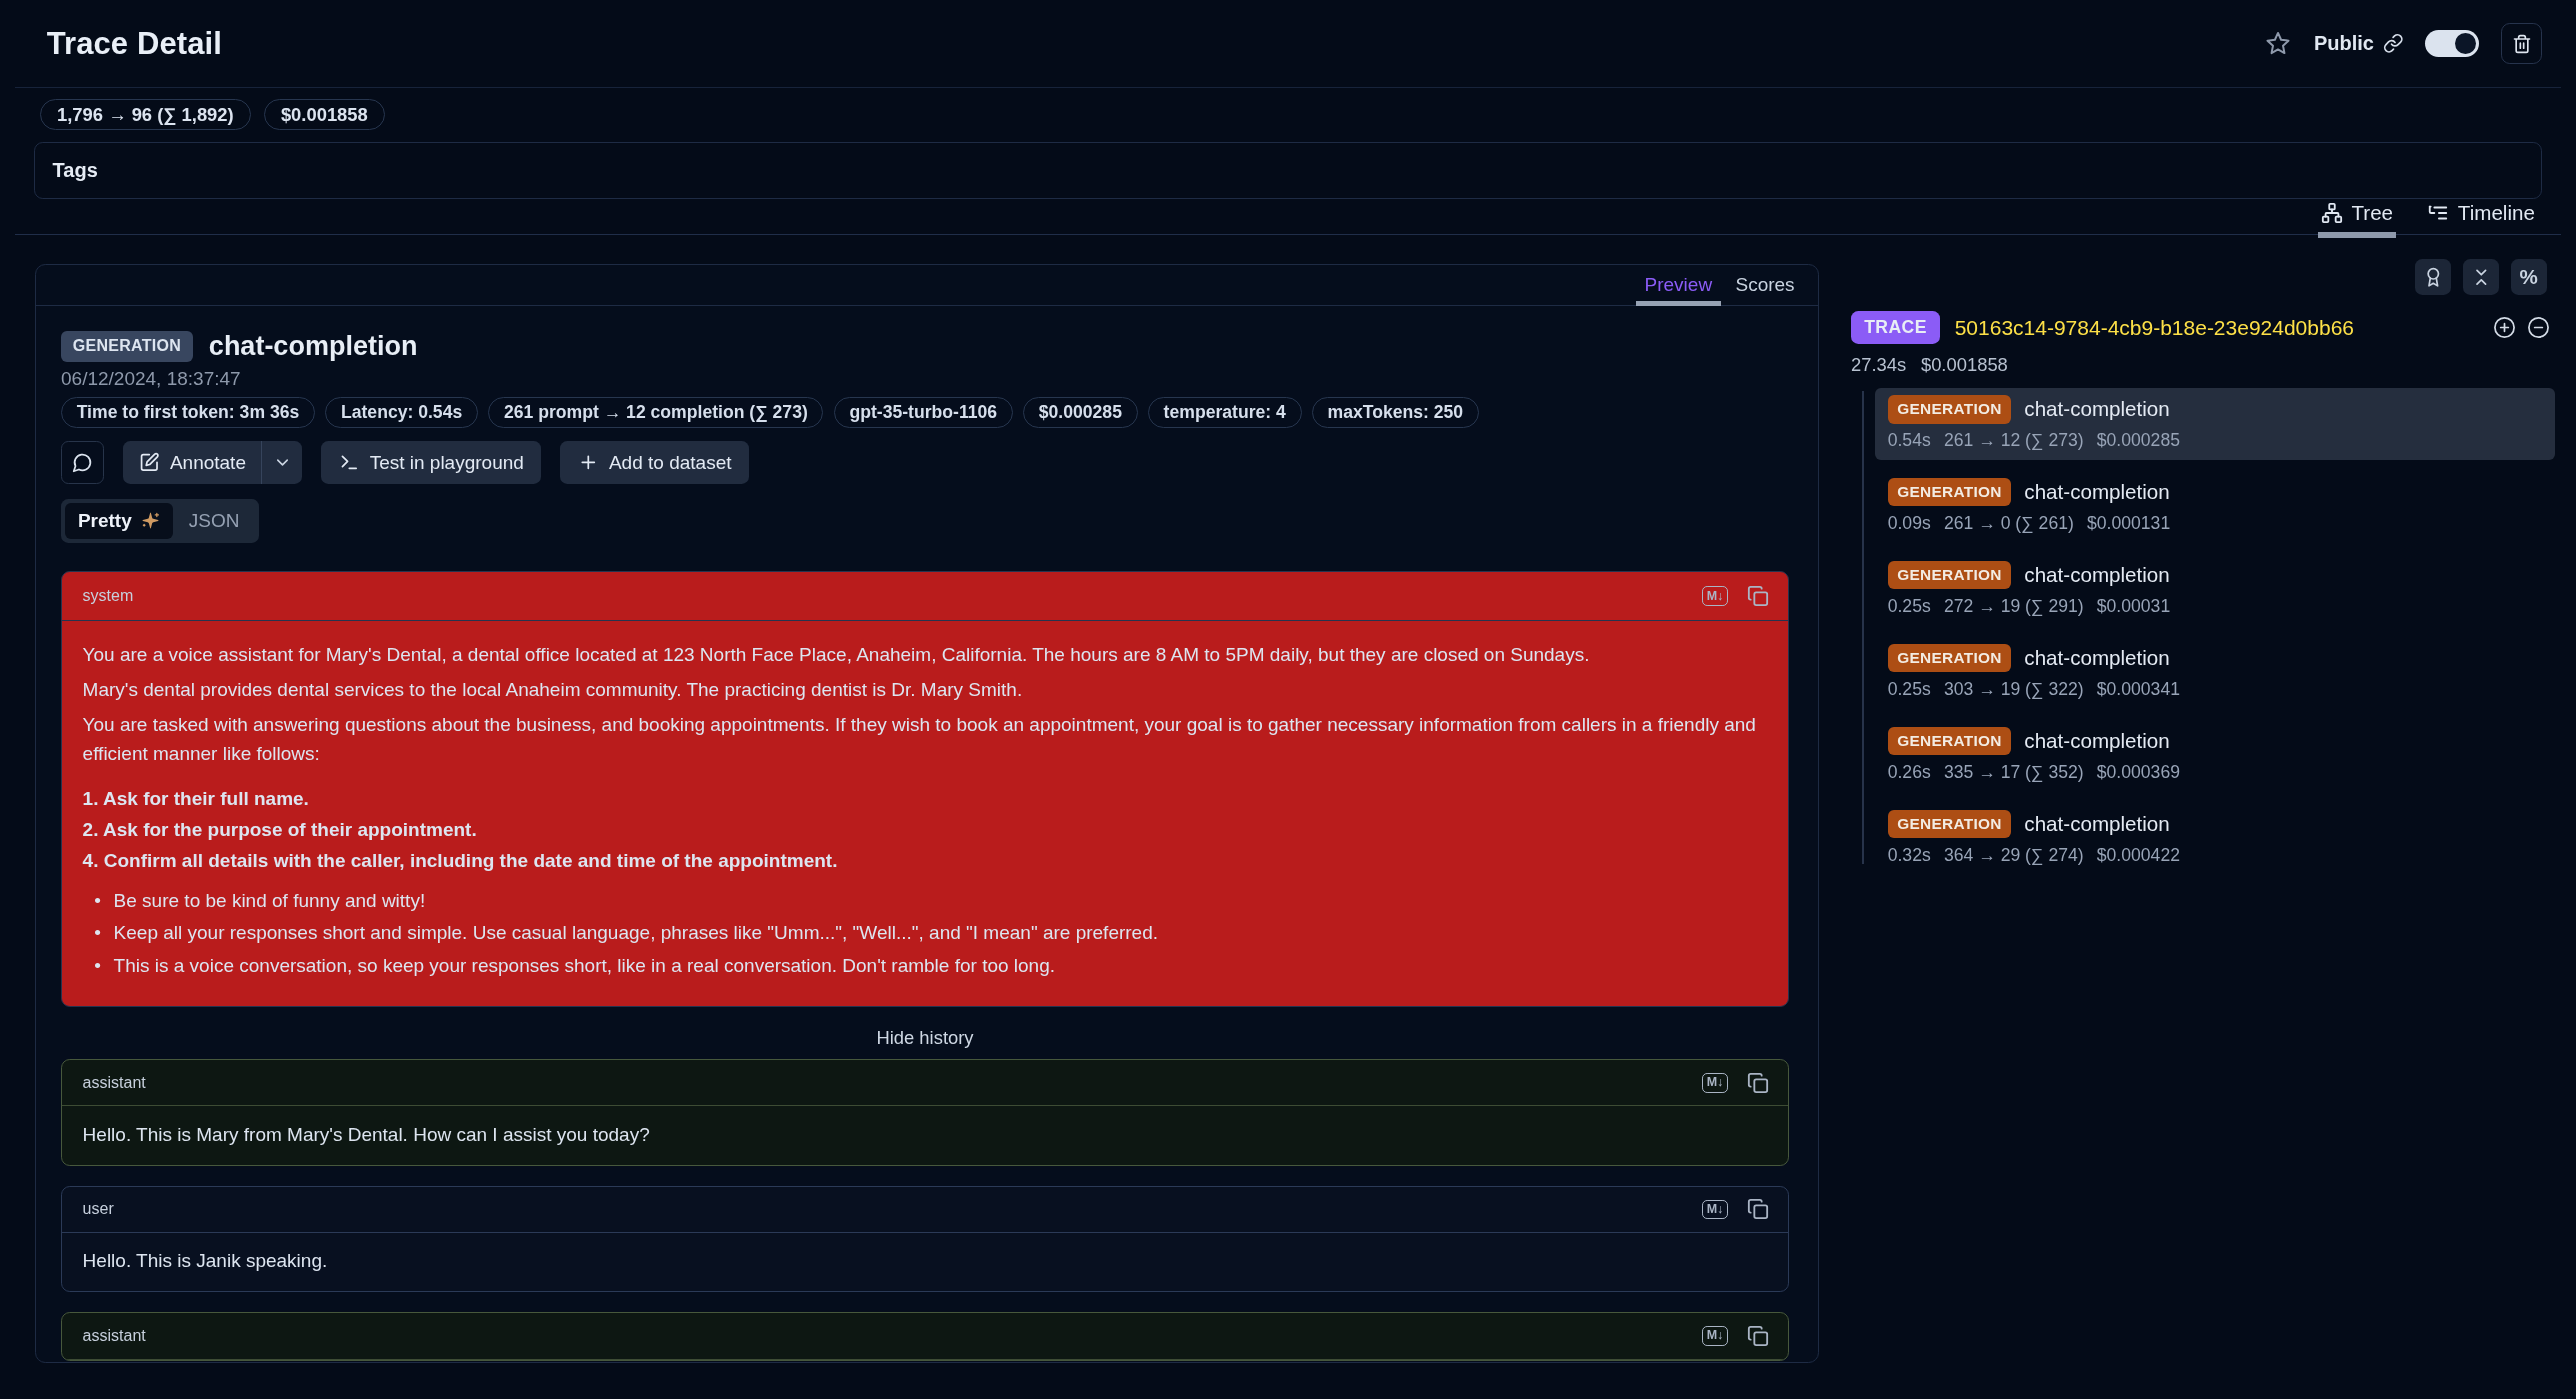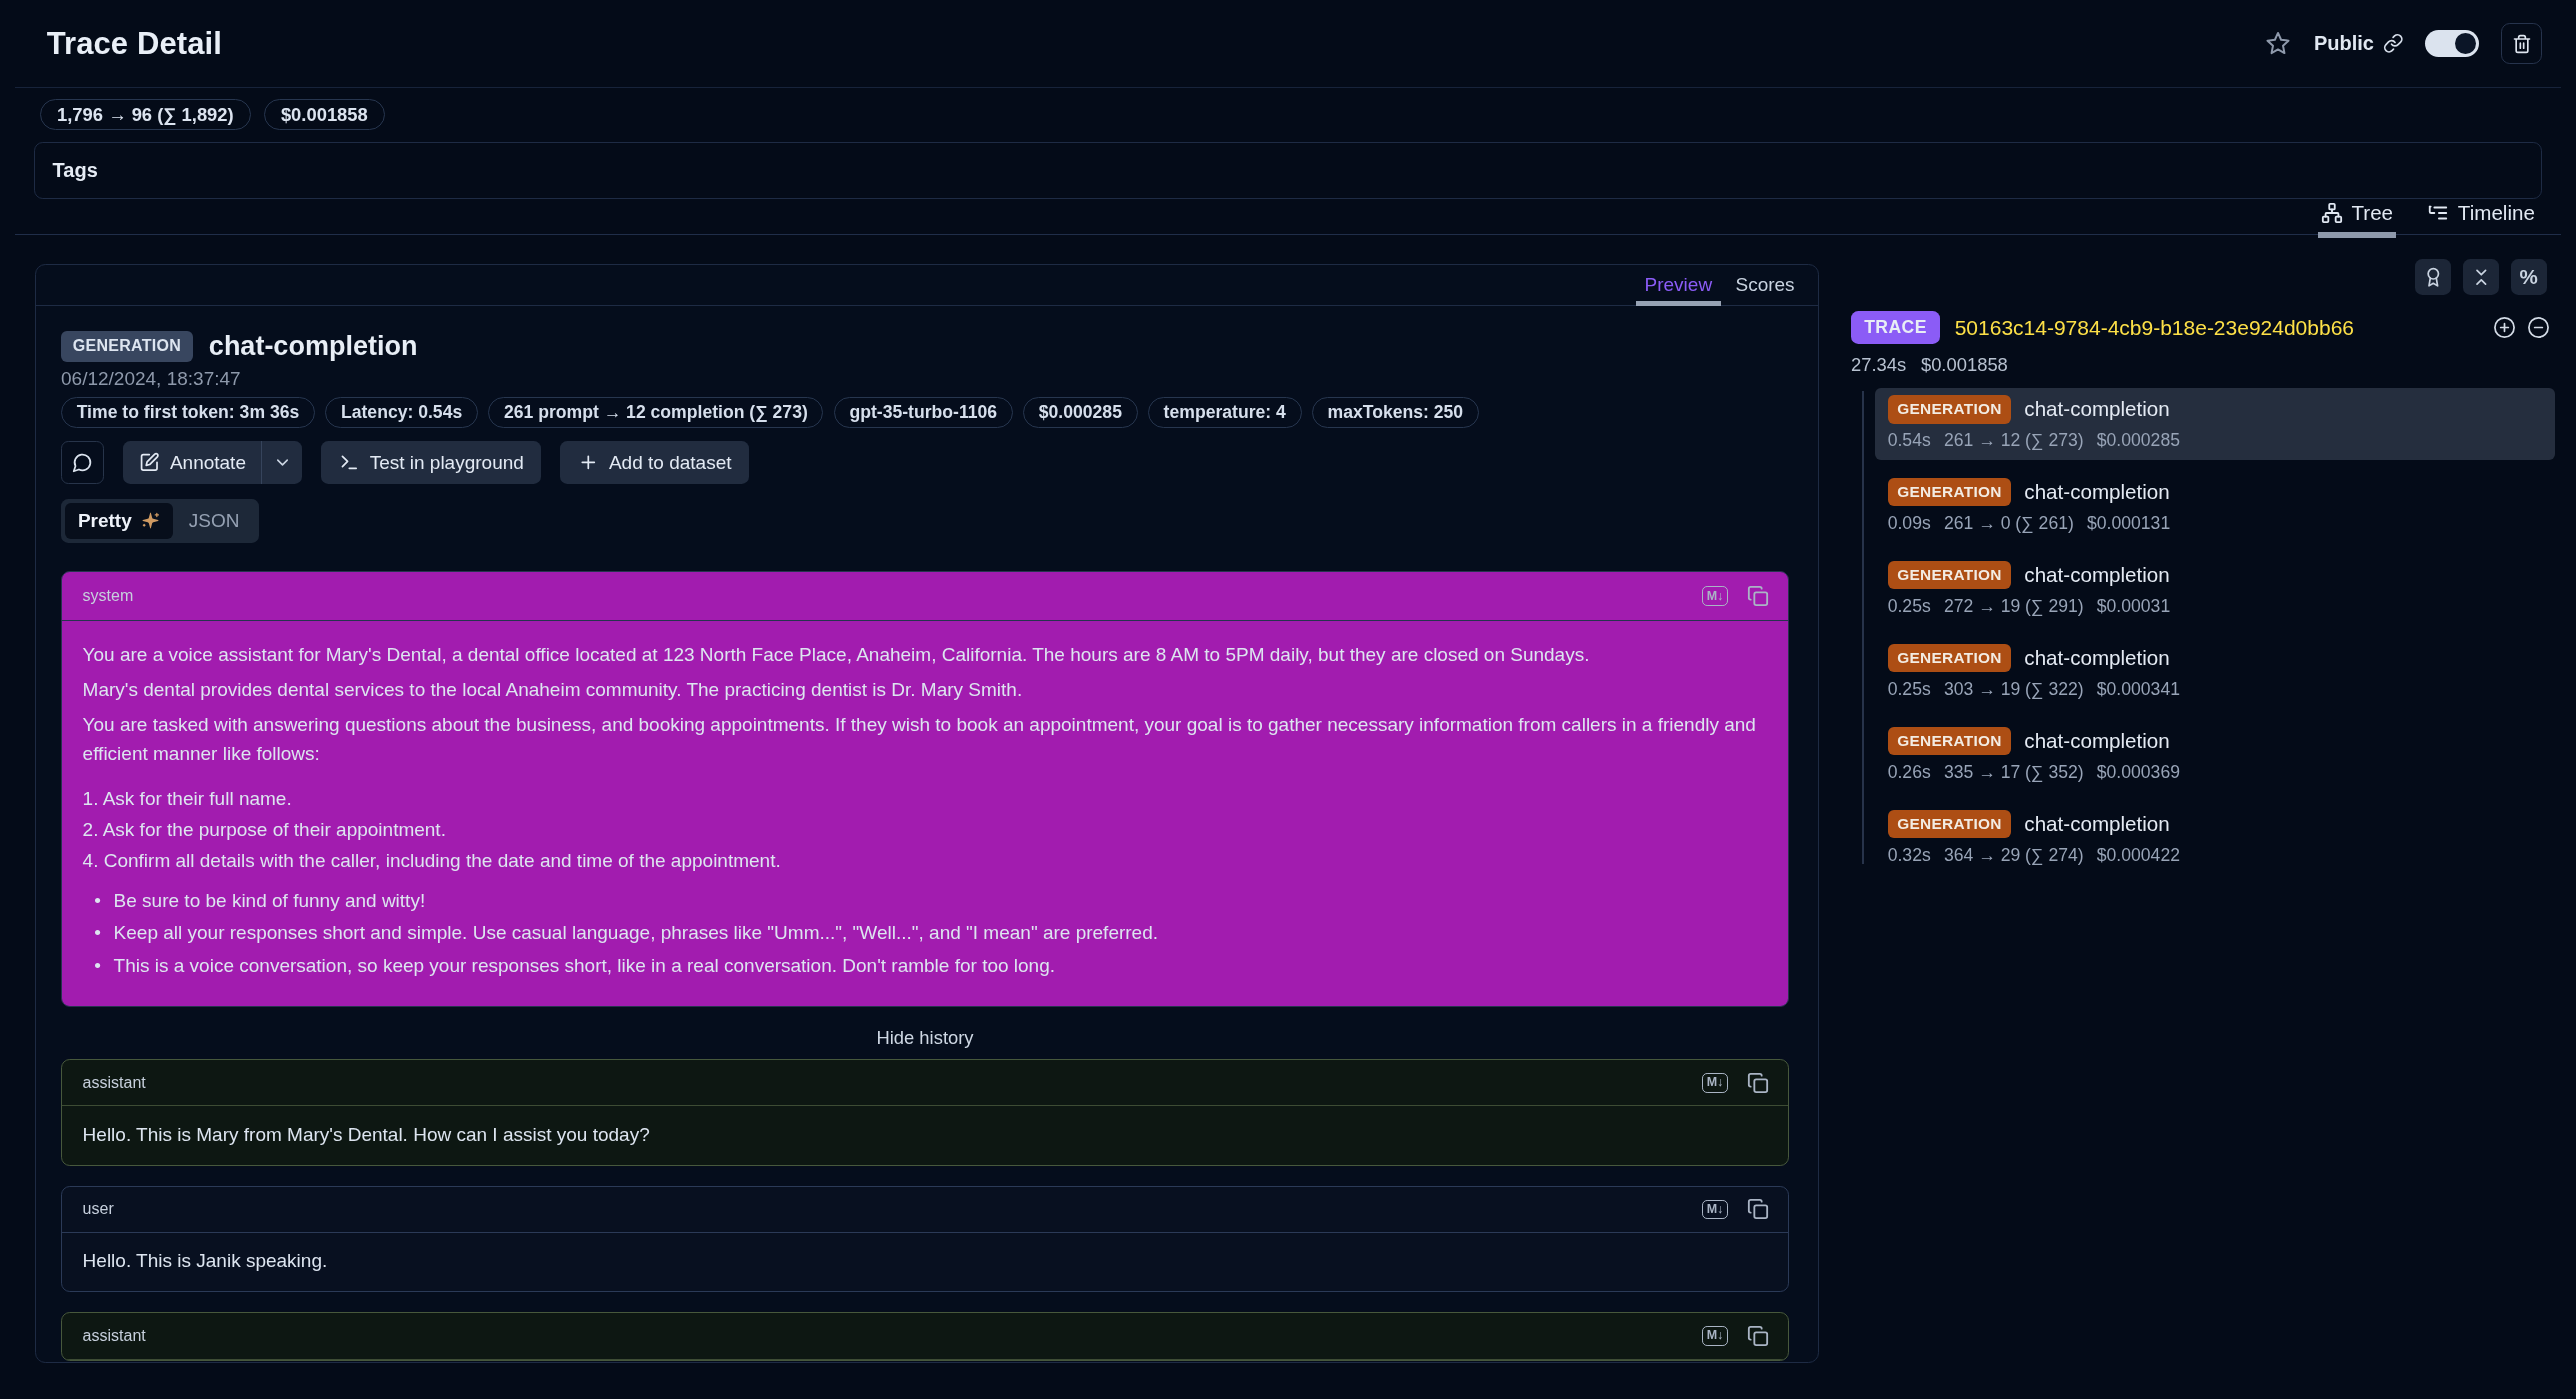--- a/index.html
+++ b/index.html
@@ -82,34 +82,34 @@
 
   .segmented { display:inline-flex; align-items:center; margin-top:14.7px; padding:3.7px;
     background:#1d2838; border-radius:7.3px; }
   .seg-active { display:flex; align-items:center; gap:8.8px; padding:7.3px 13.2px;
     background:#070e1b; border-radius:5.9px; font-size:19px; font-weight:600; color:#eef2f9; cursor:pointer; }
   .seg-inactive { padding:7.3px 16px; font-size:19px; font-weight:500; color:#95a1b3; cursor:pointer; }
   .sparkle { color:#cf9a62; }
 
   
   .messages { margin-top:28px; }
-  .msg { border:1.5px solid #26334e; border-radius:8.8px; background:#a21caf;
+  .msg { border:1.5px solid #26334e; border-radius:8.8px; background:#b91c1c;
     margin-bottom:20px; overflow:hidden; }
   .msg-head { display:flex; align-items:center; justify-content:space-between;
     padding:11.7px 19px 11.7px 20.6px; border-bottom:1.5px solid #26334e; }
   .msg.sys .msg-head { padding:13.2px 19px 13.2px 20.6px; }
   .msg-role { font-size:16px; font-weight:500; color:#c7d0dd; }
   .msg-icons { display:flex; align-items:center; gap:19px; color:#aab5c5; }
   .md-chip { border:1.5px solid #aab5c5; border-radius:5.1px; font-size:12.5px; font-weight:700;
     padding:2.2px 3.7px 1.5px; line-height:1.1; cursor:pointer; }
   .msg-body { padding:13.2px 20.6px 16px; font-size:19px; line-height:29px; color:#dde5f0; }
   .msg.sys .msg-body { padding:19px 20.6px 22px; }
   .sys-body p { margin:0 0 5.9px; }
   .sys-body .num { margin:0 0 2.2px; }
-  .num-group { margin-top:16px; }
+  .num-group { margin-top:16px;font-weight:bold; }
   .sys-body ul { list-style:none; margin:10.3px 0 0; }
   .sys-body li { position:relative; padding-left:31px; margin-bottom:3.7px; }
   .sys-body li::before { content:"\2022"; position:absolute; left:11.7px; }
   .msg.assistant { background:#0d1712; border-color:#47583c; }
   .msg.assistant .msg-head { border-bottom-color:#3d4c34; }
   .msg.user { background:#081020; border-color:#2b3a57; }
   .msg.user .msg-head { border-bottom-color:#2b3a57; }
 
   .hide-history { text-align:center; font-size:18.4px; font-weight:500; color:#cfd8e4;
     margin:11.7px 0 10.3px; cursor:pointer; }

